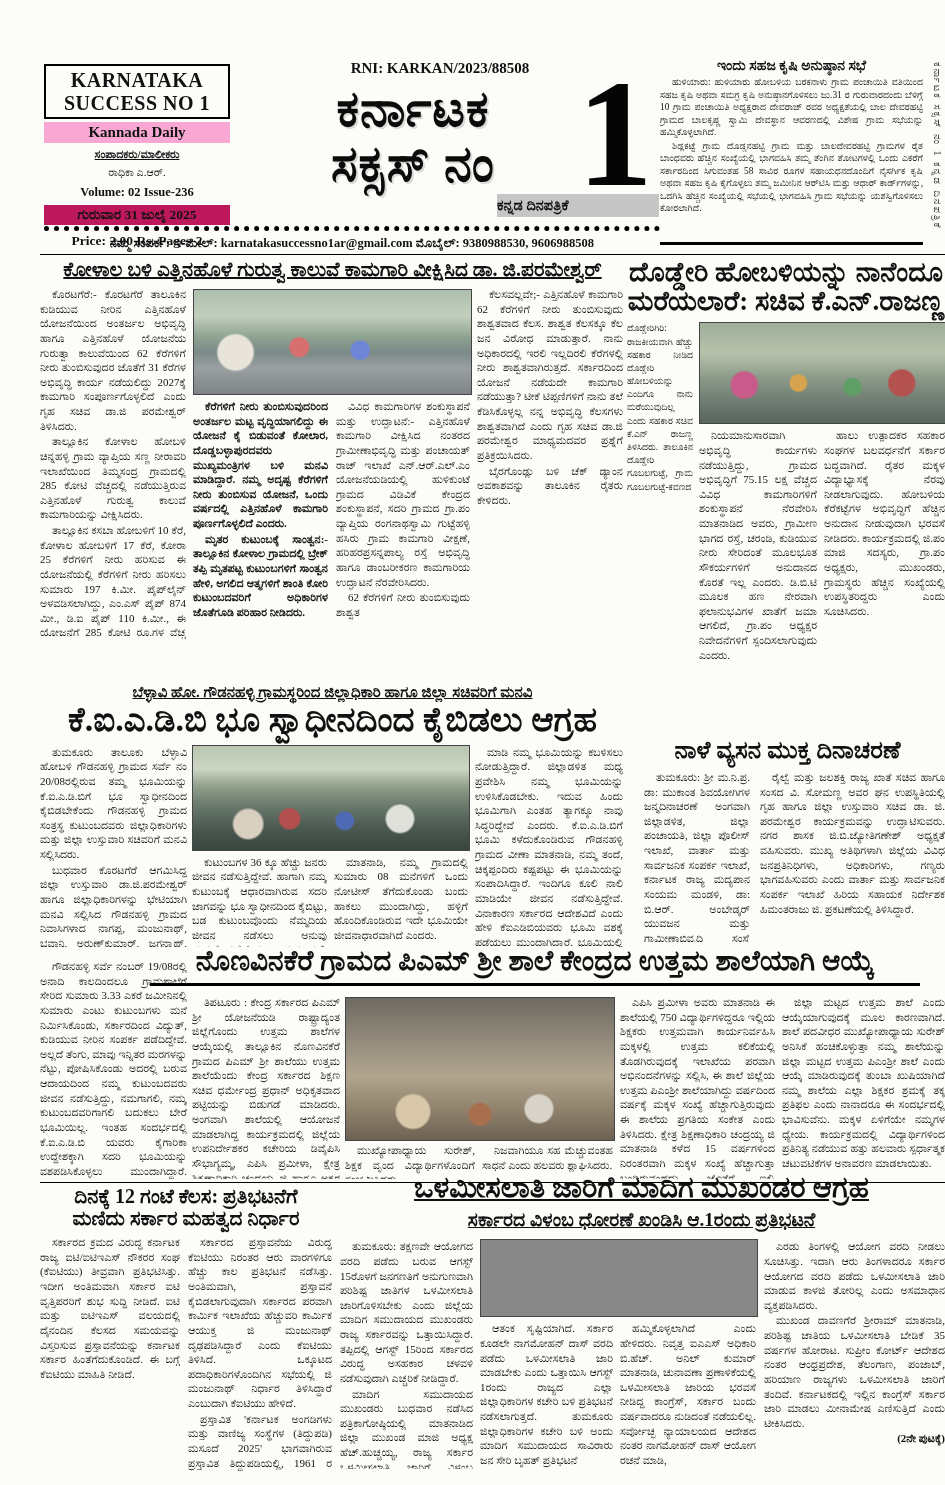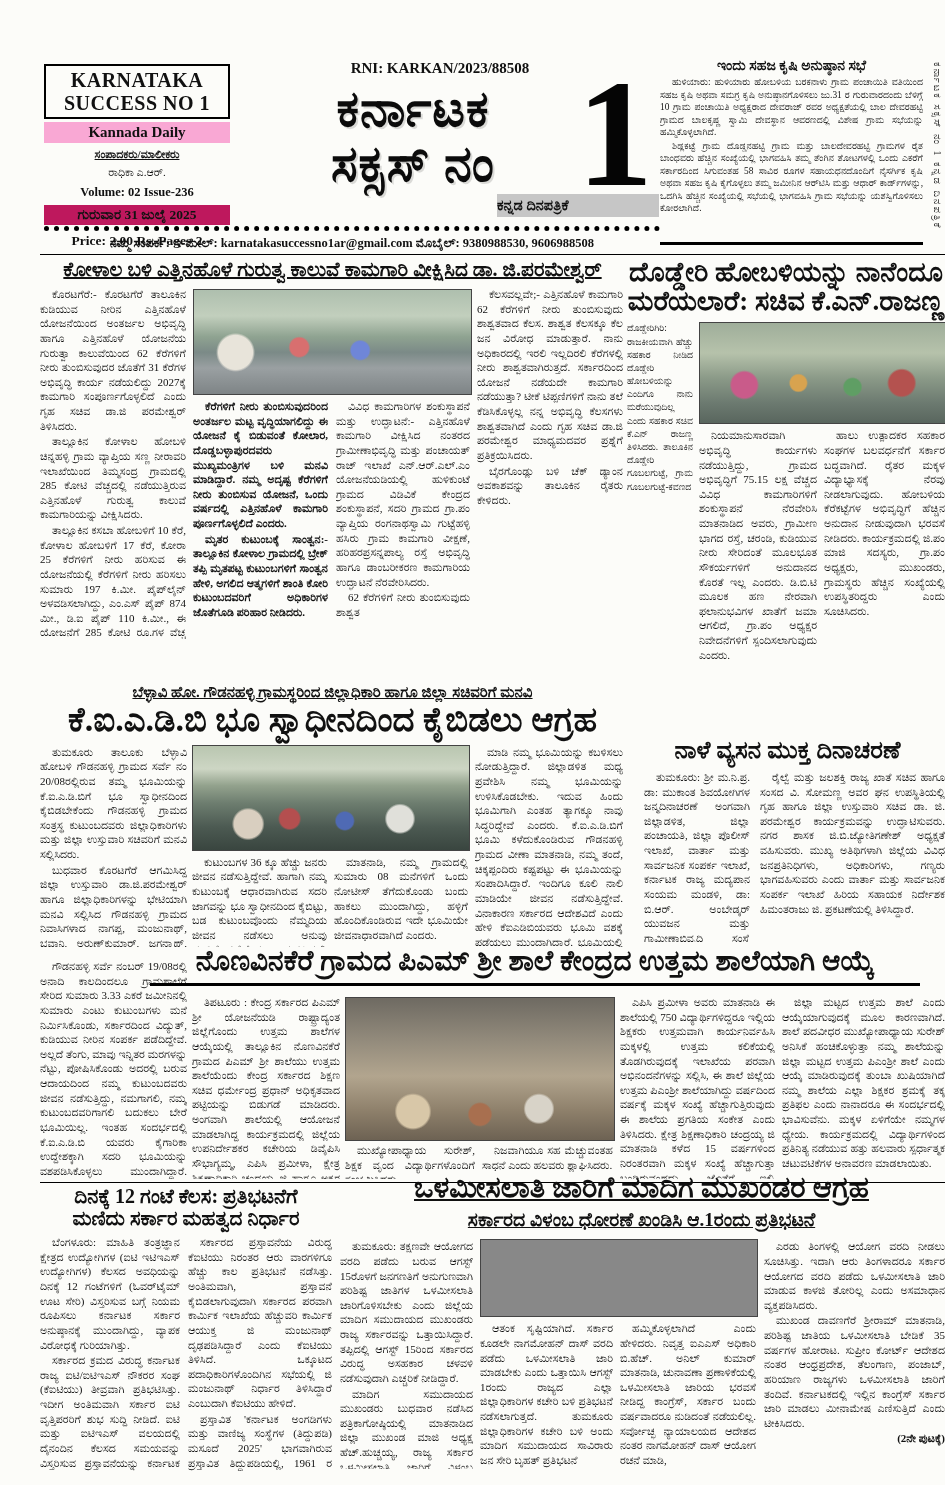--- a/index.html
+++ b/index.html
@@ -227,21 +227,20 @@
 
   <div class="abs hr-bottom"></div>
 
   <div class="abs a6">
     <div class="headline">
       <div>ದಿನಕ್ಕೆ 12 ಗಂಟೆ ಕೆಲಸ: ಪ್ರತಿಭಟನೆಗೆ</div>
       <div>ಮಣಿದು ಸರ್ಕಾರ ಮಹತ್ವದ ನಿರ್ಧಾರ</div>
     </div>
     <div class="a6-body">
       <div class="abs bodycol" style="left:0;top:0;width:140px;height:236px;">
-        <p>ಬೆಂಗಳೂರು: ಮಾಹಿತಿ ತಂತ್ರಜ್ಞಾನ ಕ್ಷೇತ್ರದ ಉದ್ಯೋಗಿಗಳ (ಐಟಿ ಇಟಿಇಎಸ್ ಉದ್ಯೋಗಿಗಳ) ಕೆಲಸದ ಅವಧಿಯನ್ನು ದಿನಕ್ಕೆ 12 ಗಂಟೆಗಳಿಗೆ (ಓವರ್‌ಟೈಮ್ ಊಟ ಸೇರಿ) ವಿಸ್ತರಿಸುವ ಬಗ್ಗೆ ನಿಯಮ ರೂಪಿಸಲು ಕರ್ನಾಟಕ ಸರ್ಕಾರ ಅನುಷ್ಠಾನಕ್ಕೆ ಮುಂದಾಗಿದ್ದು, ವ್ಯಾಪಕ ವಿರೋಧಕ್ಕೆ ಗುರಿಯಾಗಿತ್ತು.</p>
         <p>ಸರ್ಕಾರದ ಕ್ರಮದ ವಿರುದ್ಧ ಕರ್ನಾಟಕ ರಾಜ್ಯ ಐಟಿ/ಐಟಿಇಎಸ್ ನೌಕರರ ಸಂಘ (ಕೆಐಟಿಯು) ತೀವ್ರವಾಗಿ ಪ್ರತಿಭಟಿಸಿತ್ತು. ಇದೀಗ ಅಂತಿಮವಾಗಿ ಸರ್ಕಾರ ಐಟಿ ವೃತ್ತಿಪರರಿಗೆ ಶುಭ ಸುದ್ದಿ ನೀಡಿದೆ. ಐಟಿ ಮತ್ತು ಐಟಿಇಎಸ್ ವಲಯದಲ್ಲಿ ದೈನಂದಿನ ಕೆಲಸದ ಸಮಯವನ್ನು ವಿಸ್ತರಿಸುವ ಪ್ರಸ್ತಾವನೆಯನ್ನು ಕರ್ನಾಟಕ ಸರ್ಕಾರ ಹಿಂತೆಗೆದುಕೊಂಡಿದೆ. ಈ ಬಗ್ಗೆ ಕೆಐಟಿಯು ಮಾಹಿತಿ ನೀಡಿದೆ.</p>
       </div>
       <div class="abs bodycol" style="left:148px;top:0;width:144px;height:236px;">
         <p>ಸರ್ಕಾರದ ಪ್ರಸ್ತಾವನೆಯ ವಿರುದ್ಧ ಕೆಐಟಿಯು ನಿರಂತರ ಆರು ವಾರಗಳಿಗೂ ಹೆಚ್ಚು ಕಾಲ ಪ್ರತಿಭಟನೆ ನಡೆಸಿತ್ತು. ಅಂತಿಮವಾಗಿ, ಪ್ರಸ್ತಾವನೆ ಕೈಬಿಡಲಾಗುವುದಾಗಿ ಸರ್ಕಾರದ ಪರವಾಗಿ ಕಾರ್ಮಿಕ ಇಲಾಖೆಯ ಹೆಚ್ಚುವರಿ ಕಾರ್ಮಿಕ ಆಯುಕ್ತ ಜಿ ಮಂಜುನಾಥ್ ದೃಢಪಡಿಸಿದ್ದಾರೆ ಎಂದು ಕೆಐಟಿಯು ತಿಳಿಸಿದೆ. ಒಕ್ಕೂಟದ ಪದಾಧಿಕಾರಿಗಳೊಂದಿಗಿನ ಸಭೆಯಲ್ಲಿ ಜಿ ಮಂಜುನಾಥ್ ನಿರ್ಧಾರ ತಿಳಿಸಿದ್ದಾರೆ ಎಂಬುದಾಗಿ ಕೆಐಟಿಯು ಹೇಳಿದೆ.</p>
         <p>ಪ್ರಸ್ತಾವಿತ 'ಕರ್ನಾಟಕ ಅಂಗಡಿಗಳು ಮತ್ತು ವಾಣಿಜ್ಯ ಸಂಸ್ಥೆಗಳ (ತಿದ್ದುಪಡಿ) ಮಸೂದೆ 2025' ಭಾಗವಾಗಿರುವ ಪ್ರಸ್ತಾವಿತ ತಿದ್ದುಪಡಿಯಲ್ಲಿ, 1961 ರ ಕರ್ನಾಟಕ ಅಂಗಡಿಗಳು ಮತ್ತು ವಾಣಿಜ್ಯ ಸಂಸ್ಥೆಗಳ ಕಾಯ್ದೆಯನ್ನು ಪರಿಷ್ಕರಿಸಲು ಉದ್ದೇಶಿಸಲಾಗಿತ್ತು</p>
       </div>
     </div>
   </div>
 
   <div class="abs a7">

